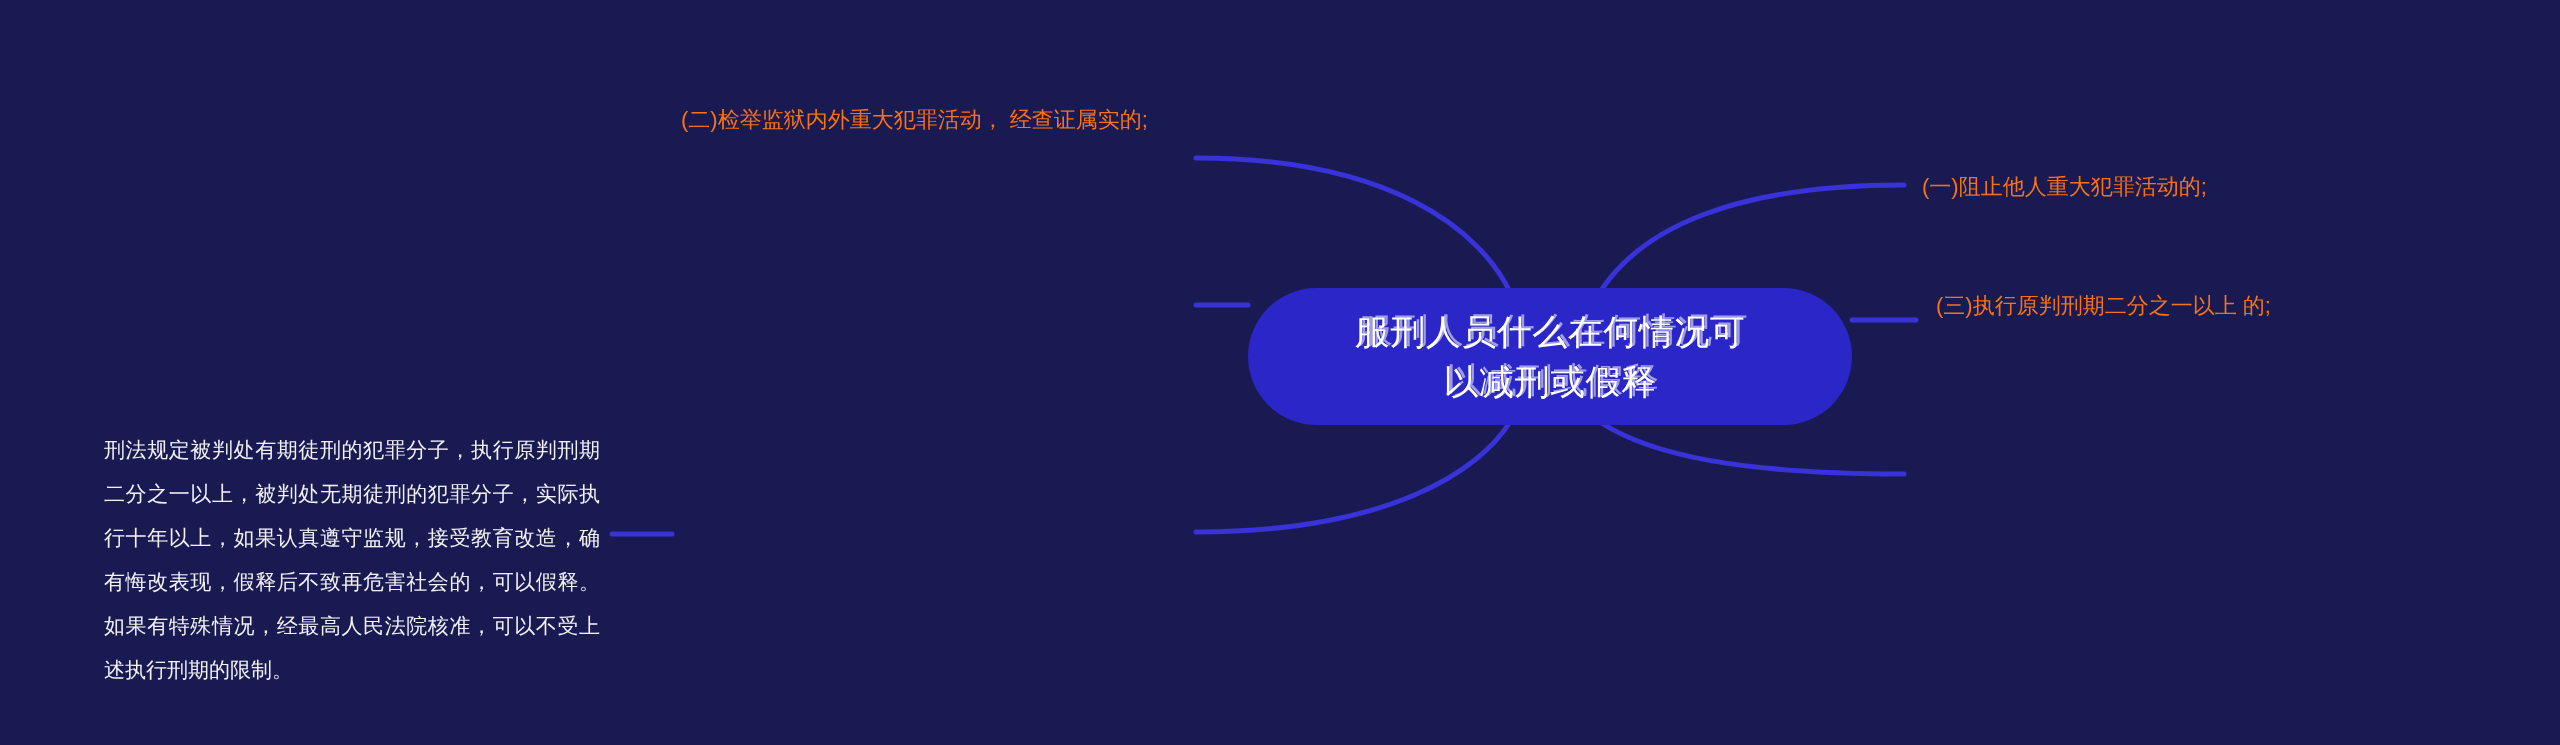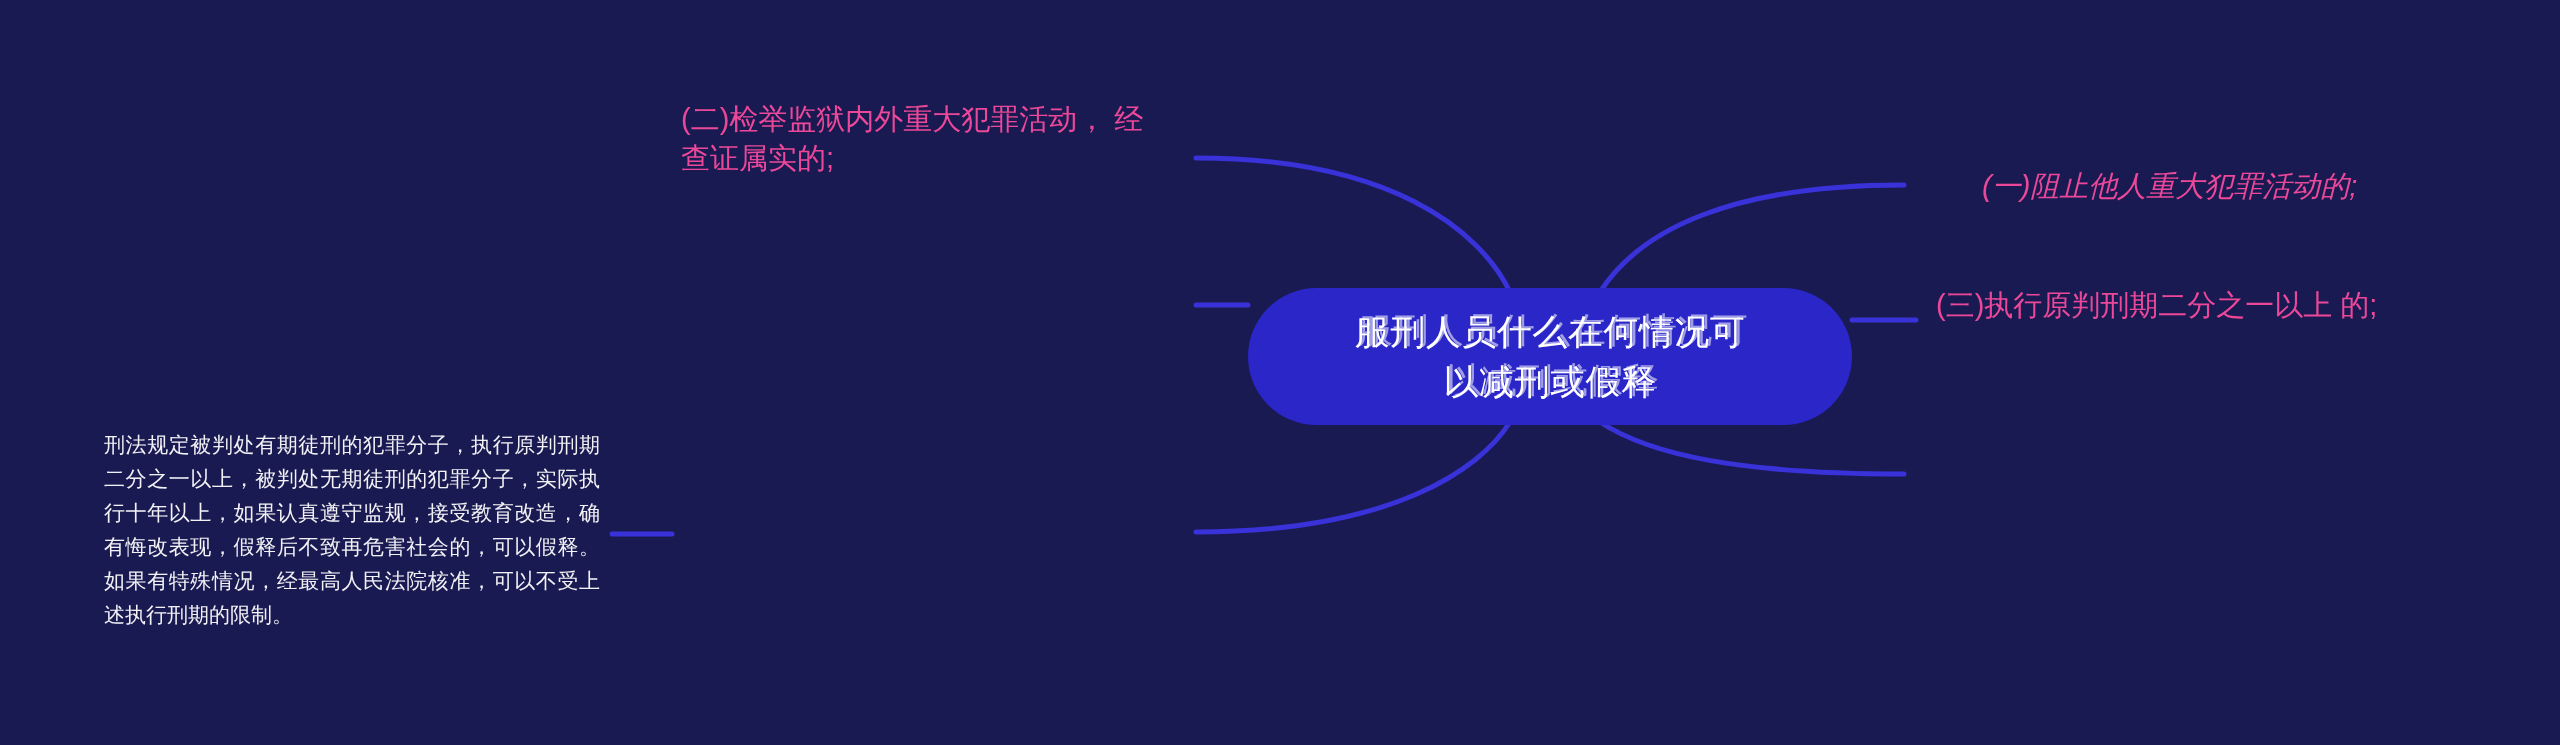--- a/index.html
+++ b/index.html
@@ -64,37 +64,37 @@
     left: 0;
     top: 0;
     width: 100%;
     transform: translate(3px, -2px);
     opacity: 0.55;
   }
 
   
   .branch {
     position: absolute;
-    color: #ec4899;
-    font-size: 29px;
+    color: #f97316;
+    font-size: 22px;
     line-height: 39px;
     z-index: 3;
   }
   .branch-left  { text-align: left; }
   .branch-right { text-align: left; }
 
   
   .leaf-note {
     position: absolute;
     left: 104px;
     top: 428px;
     width: 496px;
     color: #f2f2f6;
     font-size: 21px;
-    line-height: 34px;
+    line-height: 44px;
     text-align: justify;
     z-index: 3;
   }
 </style>
 </head>
 <body>
 
 <div id="canvas">
 
   <svg id="links" viewBox="0 0 2560 745" width="2560" height="745" xmlns="http://www.w3.org/2000/svg">
@@ -123,21 +123,21 @@
       <div class="center-text">服刑人员什么在何情况可
 以减刑或假释</div>
     </div>
   </div>
 
   <div class="branch branch-left" style="left:681px; top:100px; width:470px;">(二)检举监狱内外重大犯罪活动，
 经查证属实的;</div>
 
 
 
-  <div class="branch branch-right" style="left:1982px; top:167px; width:520px;font-style:italic;">(一)阻止他人重大犯罪活动的;</div>
+  <div class="branch branch-right" style="left:1922px; top:167px; width:520px;">(一)阻止他人重大犯罪活动的;</div>
 
   <div class="branch branch-right" style="left:1936px; top:286px; width:520px;">(三)执行原判刑期二分之一以上
 的;</div>
 
 
   <div class="leaf-note">刑法规定被判处有期徒刑的犯罪分子，执行原判刑期二分之一以上，被判处无期徒刑的犯罪分子，实际执行十年以上，如果认真遵守监规，接受教育改造，确有悔改表现，假释后不致再危害社会的，可以假释。如果有特殊情况，经最高人民法院核准，可以不受上述执行刑期的限制。</div>
 
 </div>
 
 </body></html>

